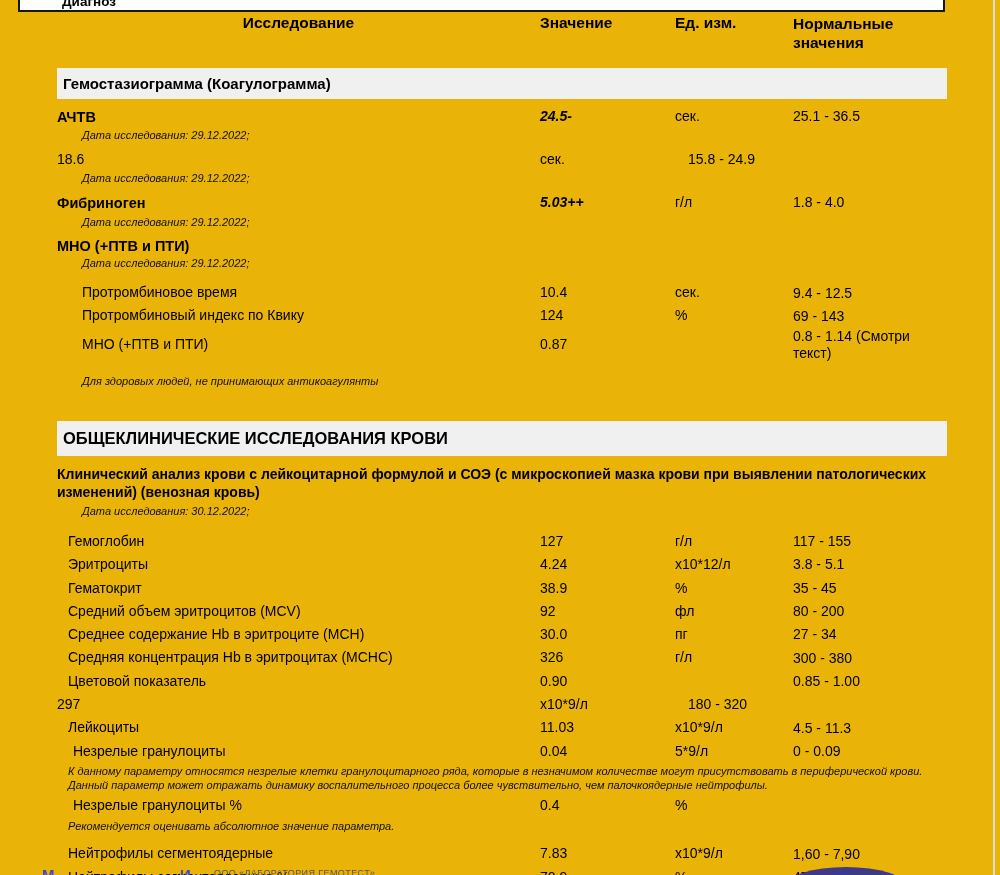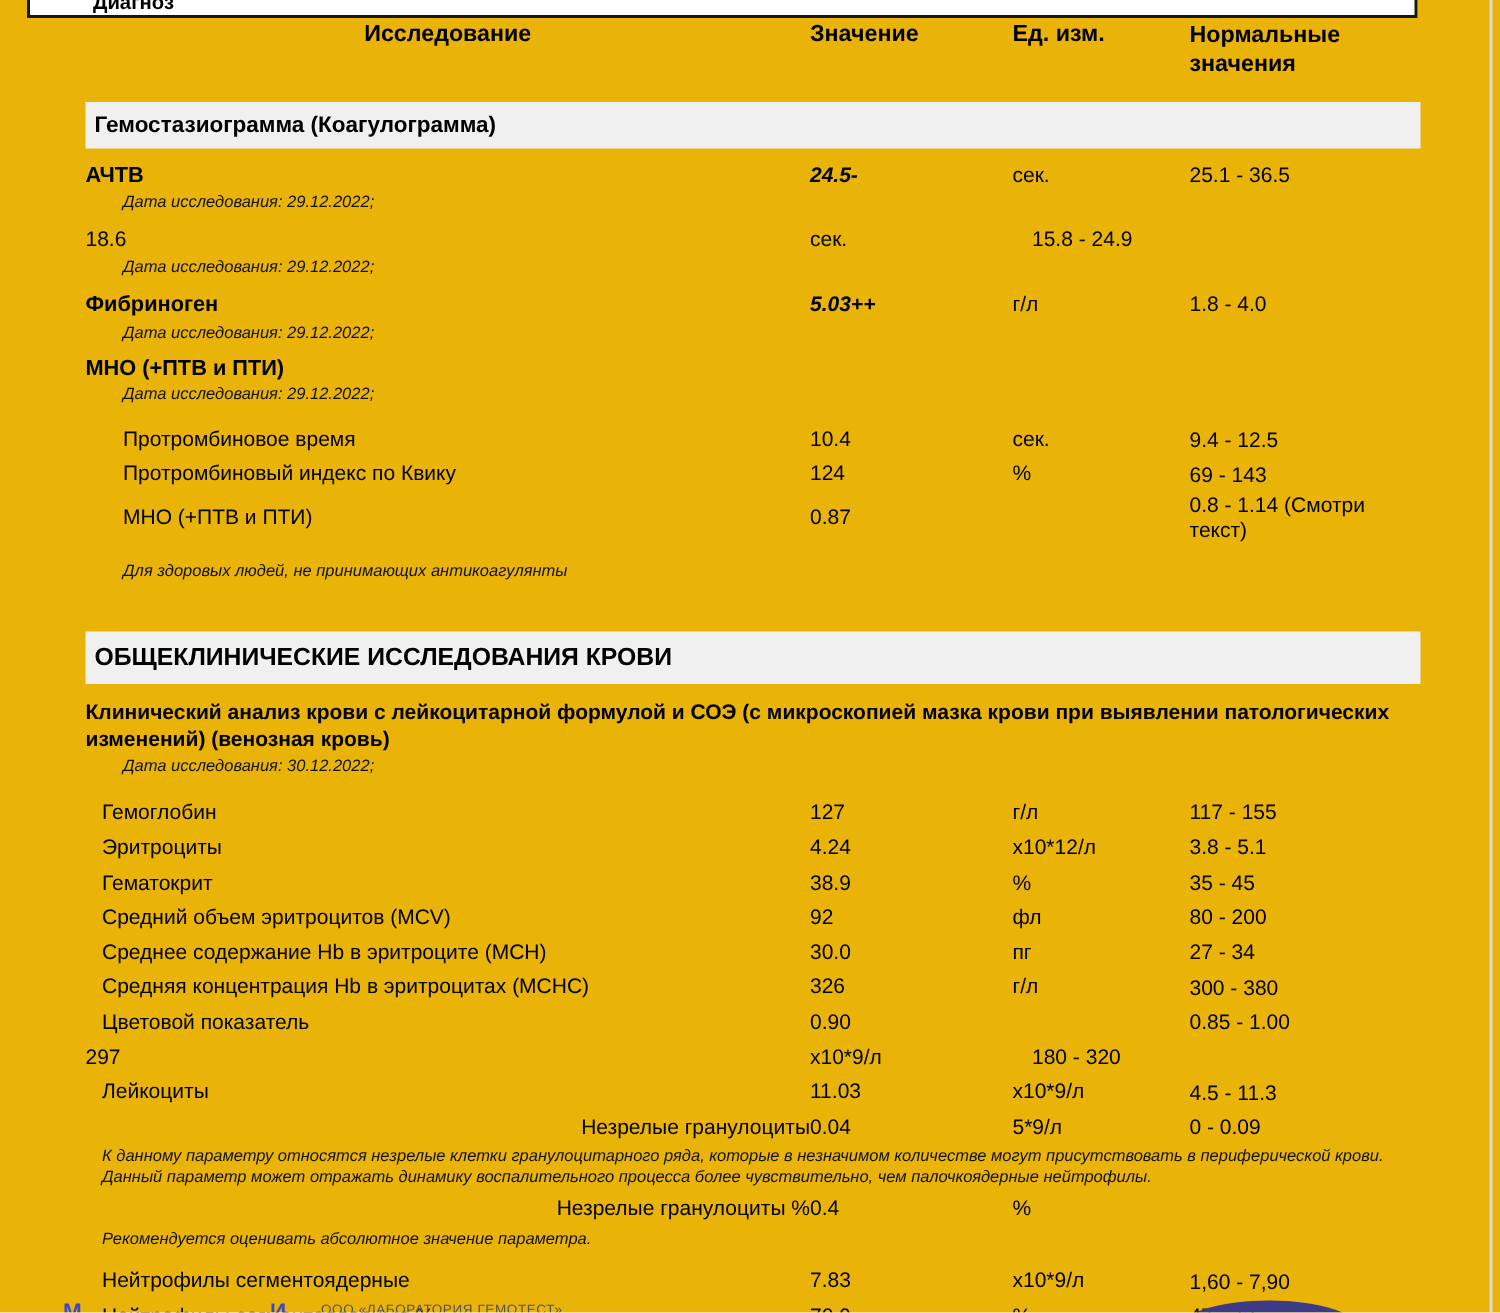--- a/index.html
+++ b/index.html
@@ -40,21 +40,21 @@
   .row { font-size: 14px; line-height: 1.28; align-items: start; }
   .row-test { margin-top: 9px; }
   .test-name { font-weight: bold; font-size: 14.5px; }
   .group-name { font-weight: bold; font-size: 14.5px; margin-top: 9px; }
   .date-note { font-style: italic; font-size: 11px; margin: 3px 0 10px 25px; color: #111; }
   .date-note-group { margin-bottom: 13px; }
   .subtest { min-height: 23px; align-items: center; }
   .subtest-name { padding-left: 25px; }
   .param { min-height: 23.3px; align-items: center; }
   .param-name { padding-left: 11px; }
-  .indent-extra { padding-left: 16px; text-align: right; }
+  .indent-extra { padding-left: 16px; }
   .flag { font-weight: bold; font-style: italic; }
   .note {
     font-style: italic; font-size: 11px; line-height: 1.25;
     margin: 2px 0 2px 11px; color: #111;
   }
   .note-coag { margin: 12px 0 2px 25px; }
   .note-after-gap { margin-bottom: 9px; }
   .gap-before { margin-top: 9px; }
 
   

